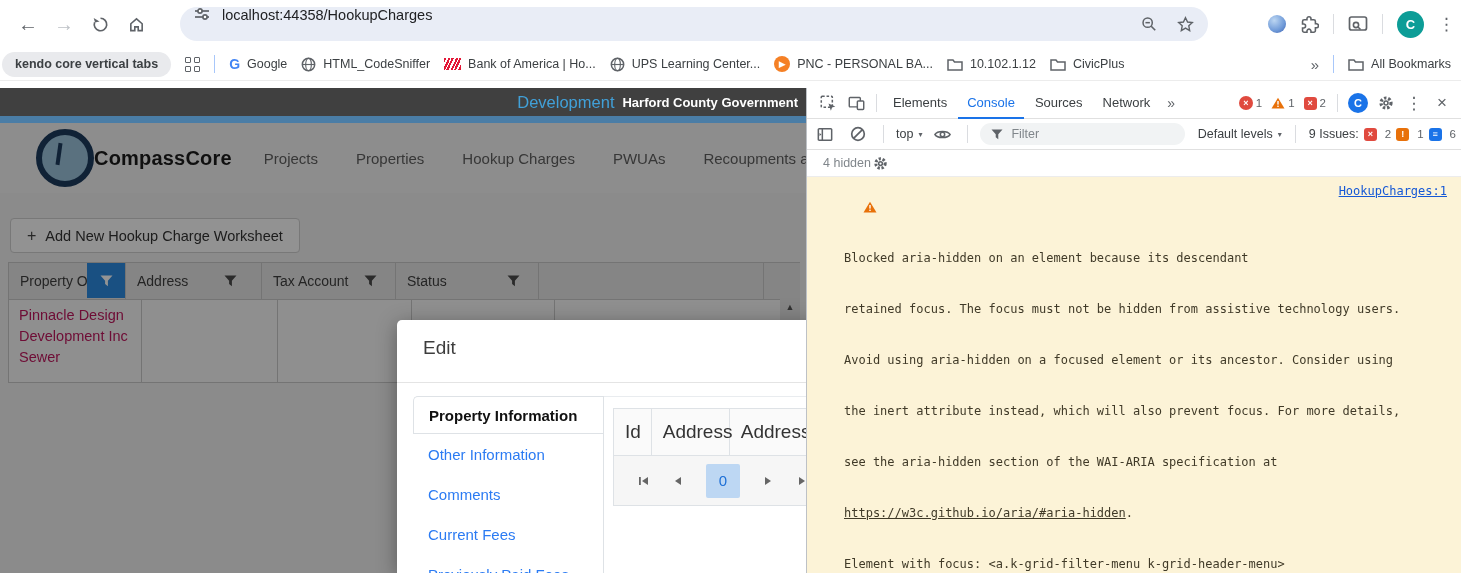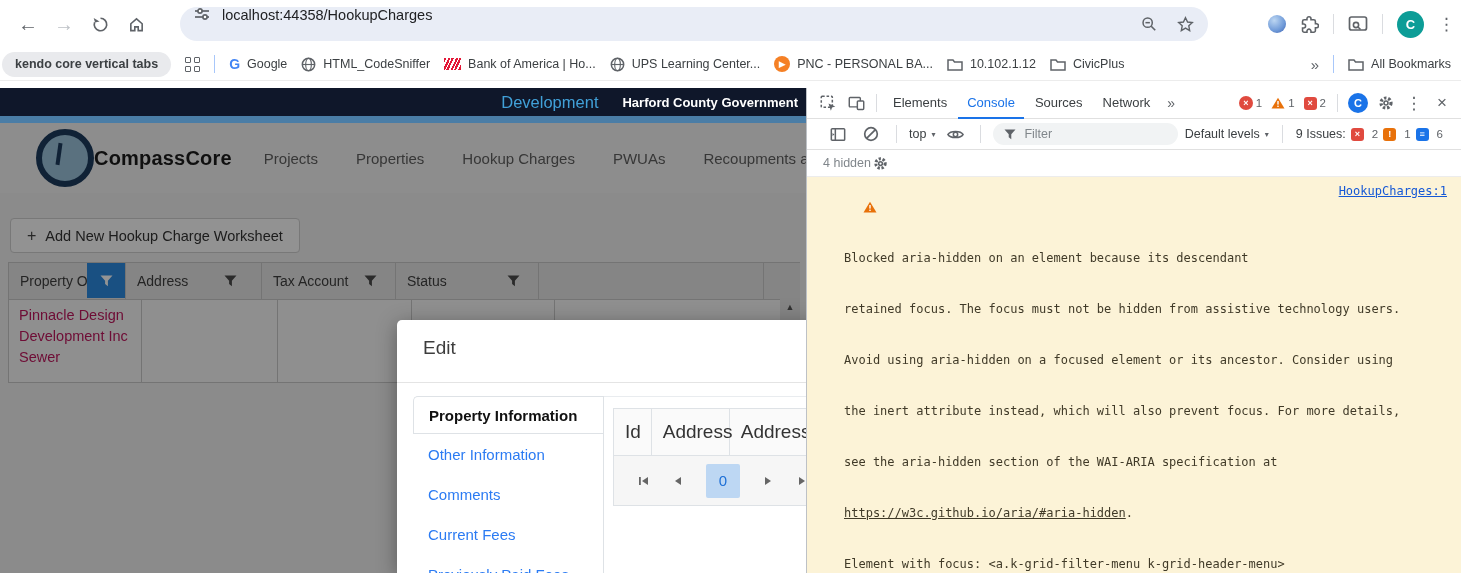--- a/index.html
+++ b/index.html
@@ -33,22 +33,22 @@
   .bm{display:flex;align-items:center;gap:7px;font-size:12.5px;color:#3c4043;flex:0 0 auto;white-space:nowrap}
   .g-letter{font-weight:bold;font-size:14px;color:#4285f4}
   .boa{width:17px;height:12px;background:repeating-linear-gradient(115deg,#e31837 0 2px,#fff 2px 4px,#e31837 4px 6px,#fff 6px 7px)}
   .pnc{width:16px;height:16px;border-radius:50%;background:#f58025;color:#fff;font-size:9px;display:flex;
        align-items:center;justify-content:center}
   .bm-spacer{flex:1 1 auto}
   .chev{font-size:15px;color:#5f6368}
 
   
   .page{position:absolute;left:0;top:88px;width:806px;height:485px;background:#fff;overflow:hidden}
-  .navy{position:absolute;left:0;top:0;width:806px;height:28px;background:#0f172a;display:flex;
-        align-items:center;justify-content:flex-end;gap:24px;padding-right:8px;box-sizing:border-box}
+  .navy{position:absolute;left:0;top:0;width:806px;height:28px;background:#404040;display:flex;
+        align-items:center;justify-content:flex-end;gap:8px;padding-right:8px;box-sizing:border-box}
   .env{color:#41a0d8;font-size:16.5px}
   .org{color:#fff;font-size:13px;font-weight:bold}
   .strip{position:absolute;left:0;top:28px;width:806px;height:7px;background:#4a7da6}
   .content{position:absolute;left:0;top:35px;width:806px;bottom:0;background:#efefef}
   .appbar{position:absolute;left:0;top:0;width:806px;height:70px;background:#f3f3f3;display:flex;align-items:center}
   .seal{width:46px;height:46px;border-radius:50%;background:#9cc3db;border:6px solid #1d3c5e;margin-left:36px;
         position:relative;flex:0 0 auto}
   .seal span{position:absolute;left:15px;top:8px;width:4px;height:22px;background:#1d3c5e;transform:rotate(8deg)}
   .brand{font-size:20px;font-weight:bold;color:#1d1d1d;letter-spacing:.2px}
   .mainnav{display:flex;gap:38px;margin-left:32px;white-space:nowrap}
@@ -105,21 +105,21 @@
   .badge-group{display:flex;align-items:center;gap:9px;margin-left:auto;margin-right:4px}
   .cnt{font-size:11.5px;color:#5f6368;margin-left:3px}
   .err-circ{width:14px;height:14px;border-radius:50%;background:#e04a3f;color:#fff;font-size:9px;font-weight:bold;
             display:flex;align-items:center;justify-content:center}
   .sq-badge{width:13px;height:13px;border-radius:3px;color:#fff;font-size:9px;font-weight:bold;
             display:flex;align-items:center;justify-content:center}
   .sq-red{background:#e04a3f}.sq-orange{background:#e8710a}.sq-blue{background:#1a73e8}
   .ai-circle{width:20px;height:20px;border-radius:50%;background:#1a73e8;color:#fff;font-size:11px;font-weight:bold;
              display:flex;align-items:center;justify-content:center}
   .x-close{font-size:17px;color:#5f6368}
-  .dt-toolbar{height:31px;padding:0 18px;gap:7px}
+  .dt-toolbar{height:31px;padding:0 5px;gap:7px}
   .dt-dd{display:flex;align-items:center;gap:5px;font-size:12.5px;color:#3c4043;white-space:nowrap}
   .dd-arrow{font-size:8px;color:#5f6368}
   .filter-pill{width:205px;height:22px;border-radius:12px;background:#f1f3f4;display:flex;align-items:center;
                gap:8px;padding:0 11px;box-sizing:border-box}
   .filter-pill span{font-size:12.5px;color:#80868b}
   .dt-right{display:flex;align-items:center;gap:8px;margin-left:auto}
   .dt-infobar{height:27px;padding:0 16px;gap:2px;border-bottom:1px solid #ececec}
   .hidden-lbl{font-size:12.5px;color:#80868b}
 
   .cmsg{position:relative;font-family:"DejaVu Sans Mono",monospace;font-size:12px;line-height:17px;

